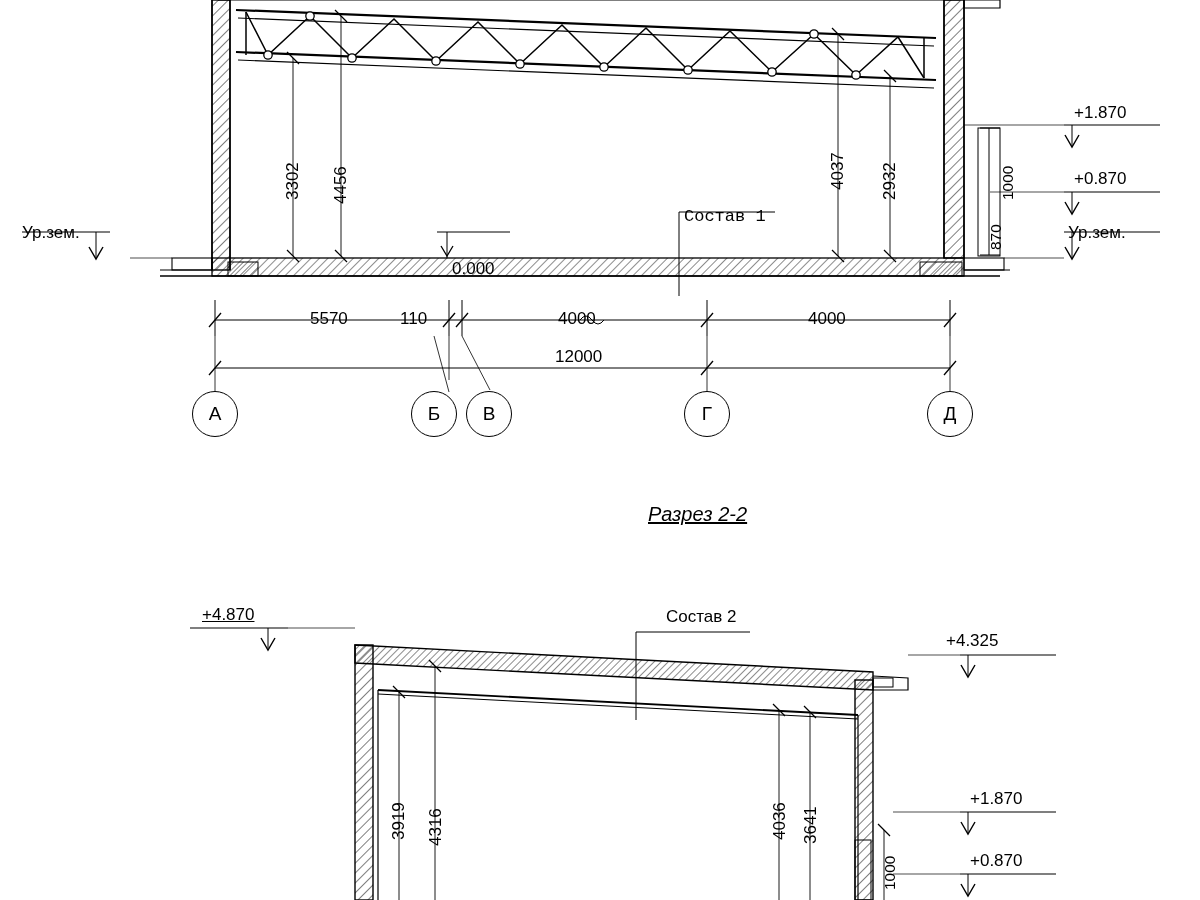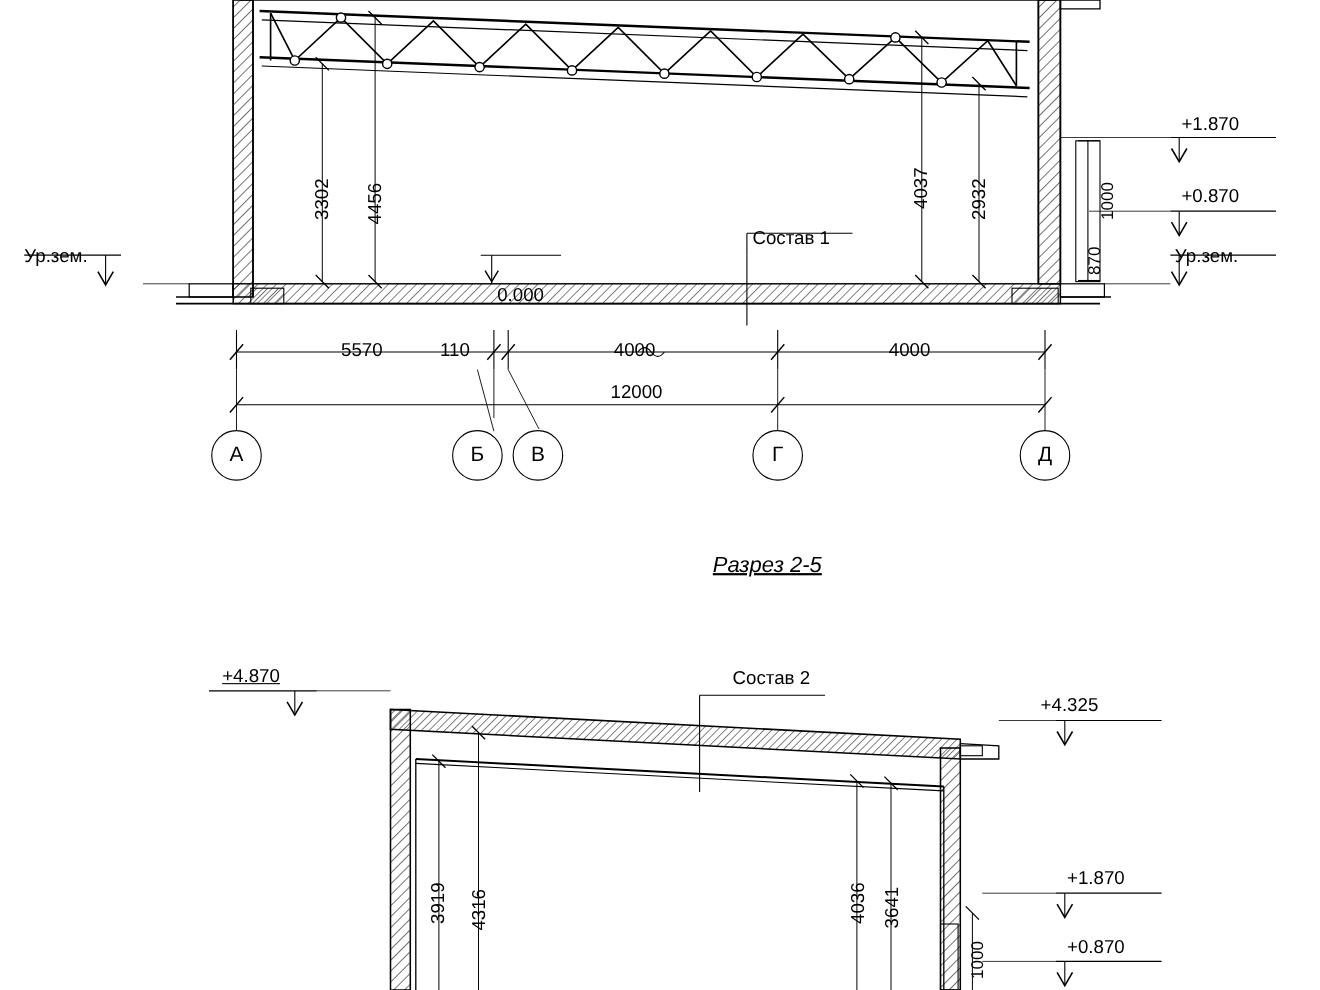--- a/index.html
+++ b/index.html
@@ -254,21 +254,21 @@
   </svg>
 
   <div class="lbl vert" style="left:284px; top:200px;">3302</div>
   <div class="lbl vert" style="left:332px; top:204px;">4456</div>
   <div class="lbl vert" style="left:829px; top:190px;">4037</div>
   <div class="lbl vert" style="left:881px; top:200px;">2932</div>
   <div class="lbl vert small" style="left:988px; top:250px;">870</div>
   <div class="lbl vert small" style="left:1000px; top:200px;">1000</div>
 
   <div class="lbl" style="left:452px; top:216px;margin-top:44px;">0.000</div>
-  <div class="lbl" style="left:684px; top:208px;">Состав 1</div>
+  <div class="lbl" style="left:684px; top:208px;font-family:Liberation Mono, monospace;">Состав 1</div>
 
   <div class="lbl" style="left:22px; top:224px;">Ур.зем.</div>
   <div class="lbl" style="left:1068px; top:224px;">Ур.зем.</div>
 
   <div class="lbl" style="left:1074px; top:104px;">+1.870</div>
   <div class="lbl" style="left:1074px; top:170px;">+0.870</div>
 
   <div class="lbl dim" style="left:310px; top:310px;">5570</div>
   <div class="lbl dim" style="left:400px; top:310px;">110</div>
   <div class="lbl dim" style="left:558px; top:310px;">4000</div>
@@ -284,21 +284,21 @@
   <div class="axis-circle" style="left:466px; top:391px;">
       <span>В</span>
     </div>
   <div class="axis-circle" style="left:684px; top:391px;">
       <span>Г</span>
     </div>
   <div class="axis-circle" style="left:927px; top:391px;">
       <span>Д</span>
     </div>
 
-  <div class="lbl title" style="left:648px; top:504px;">Разрез 2-5</div>
+  <div class="lbl title" style="left:648px; top:504px;">Разрез 2-2</div>
 
   <div class="lbl" style="left:202px; top:606px;text-decoration:underline;">+4.870</div>
   <div class="lbl" style="left:946px; top:632px;">+4.325</div>
   <div class="lbl" style="left:970px; top:790px;">+1.870</div>
   <div class="lbl" style="left:970px; top:852px;">+0.870</div>
 
   <div class="lbl" style="left:666px; top:608px;">Состав 2</div>
 
   <div class="lbl vert" style="left:390px; top:840px;">3919</div>
   <div class="lbl vert" style="left:427px; top:846px;">4316</div>

